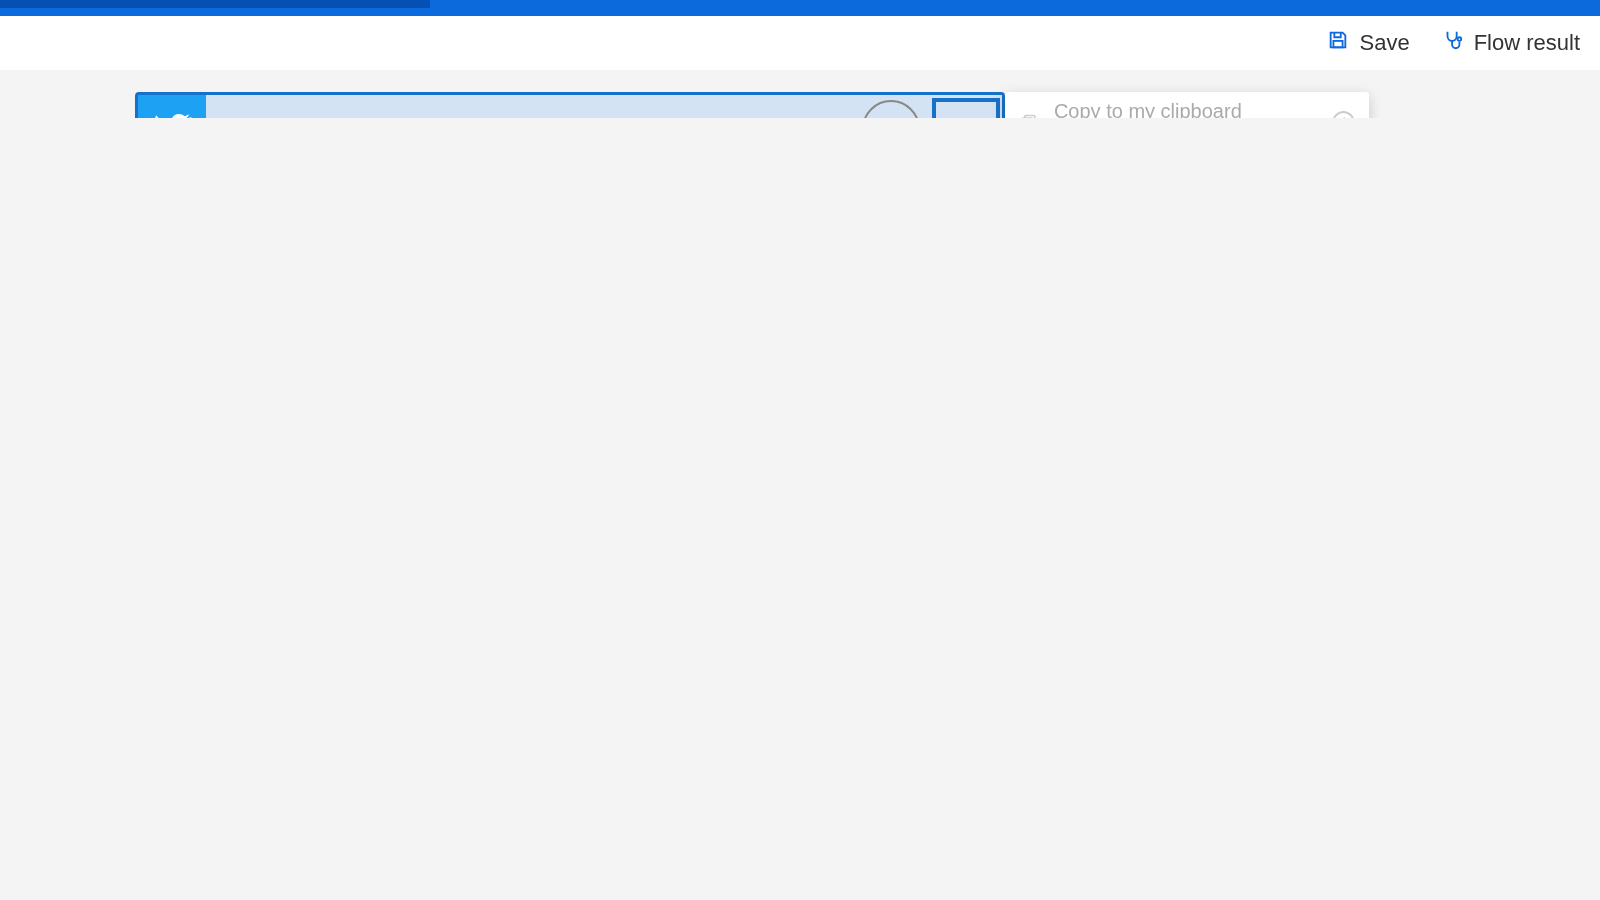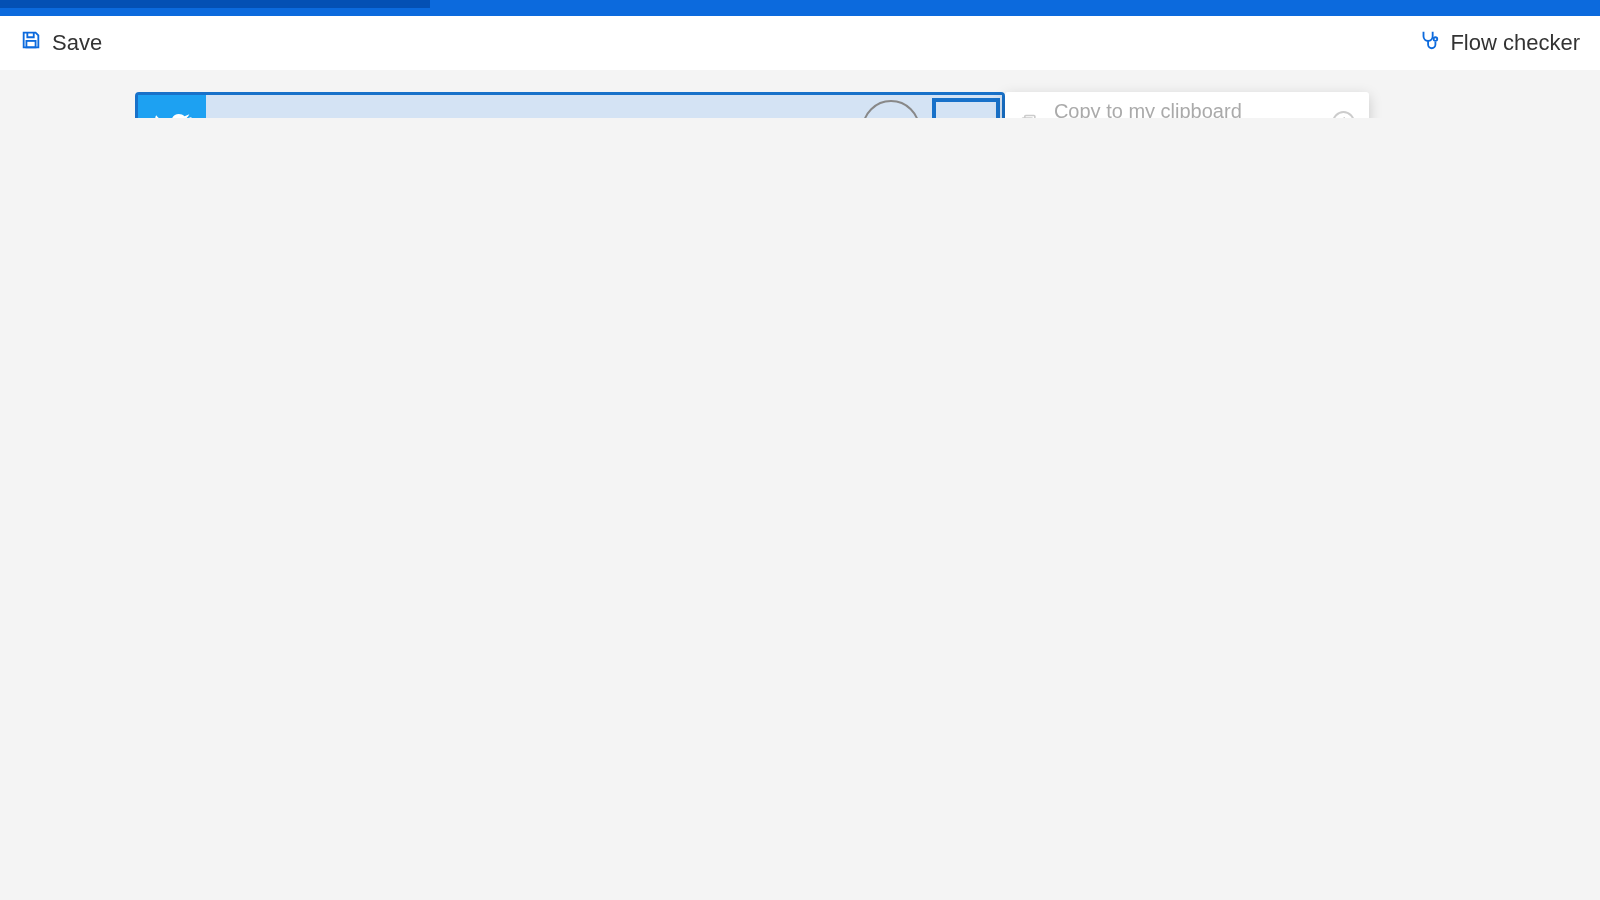--- a/index.html
+++ b/index.html
@@ -15,21 +15,21 @@
   position: absolute;
   top: 0; left: 0;
   width: 430px; height: 8px;
   background: #0450b4;
 }
 
 .toolbar {
   height: 54px;
   display: flex;
   align-items: center;
-  justify-content: space-between;
+  justify-content: flex-end;
   padding: 16px 20px;
   gap: 32px;
   background: #fff;
 }
 .toolbar-item {
   display: flex;
   align-items: center;
   gap: 10px;
   color: #333;
   font-size: 22px;
@@ -344,21 +344,21 @@
     <span>Save</span>
   </div>
   <div class="toolbar-item">
     <span>
       <svg viewBox="0 0 24 24" fill="none" stroke="#0c6add" stroke-width="2">
           <path d="M6 3v5a5 5 0 0010 0V3"></path>
           <path d="M11 13v4a4 4 0 008 0v-3"></path>
           <circle cx="19" cy="11" r="2"></circle>
         </svg>
     </span>
-    <span>Flow checker</span>
+    <span>Flow result</span>
   </div>
 </div>
 
 <div class="canvas">
 
   <div class="trigger-card">
     <div class="trigger-header">
       <div class="trigger-icon">
         <svg viewBox="0 0 24 24">
             <path d="M23 4.9c-.8.4-1.7.6-2.6.8.9-.6 1.6-1.4 2-2.5-.9.5-1.9.9-2.9 1.1C18.6 3.4 17.4 3 16.1 3c-2.5 0-4.5 2-4.5 4.5 0 .4 0 .7.1 1-3.7-.2-7-2-9.2-4.7-.4.7-.6 1.4-.6 2.3 0 1.6.8 3 2 3.8-.7 0-1.4-.2-2-.6v.1c0 2.2 1.6 4 3.6 4.4-.4.1-.8.2-1.2.2-.3 0-.6 0-.8-.1.6 1.8 2.3 3.1 4.2 3.1-1.6 1.2-3.5 2-5.6 2H2c2 1.3 4.4 2 6.9 2 8.3 0 12.8-6.9 12.8-12.8v-.6c.9-.6 1.6-1.4 2.3-2.3z"></path>

